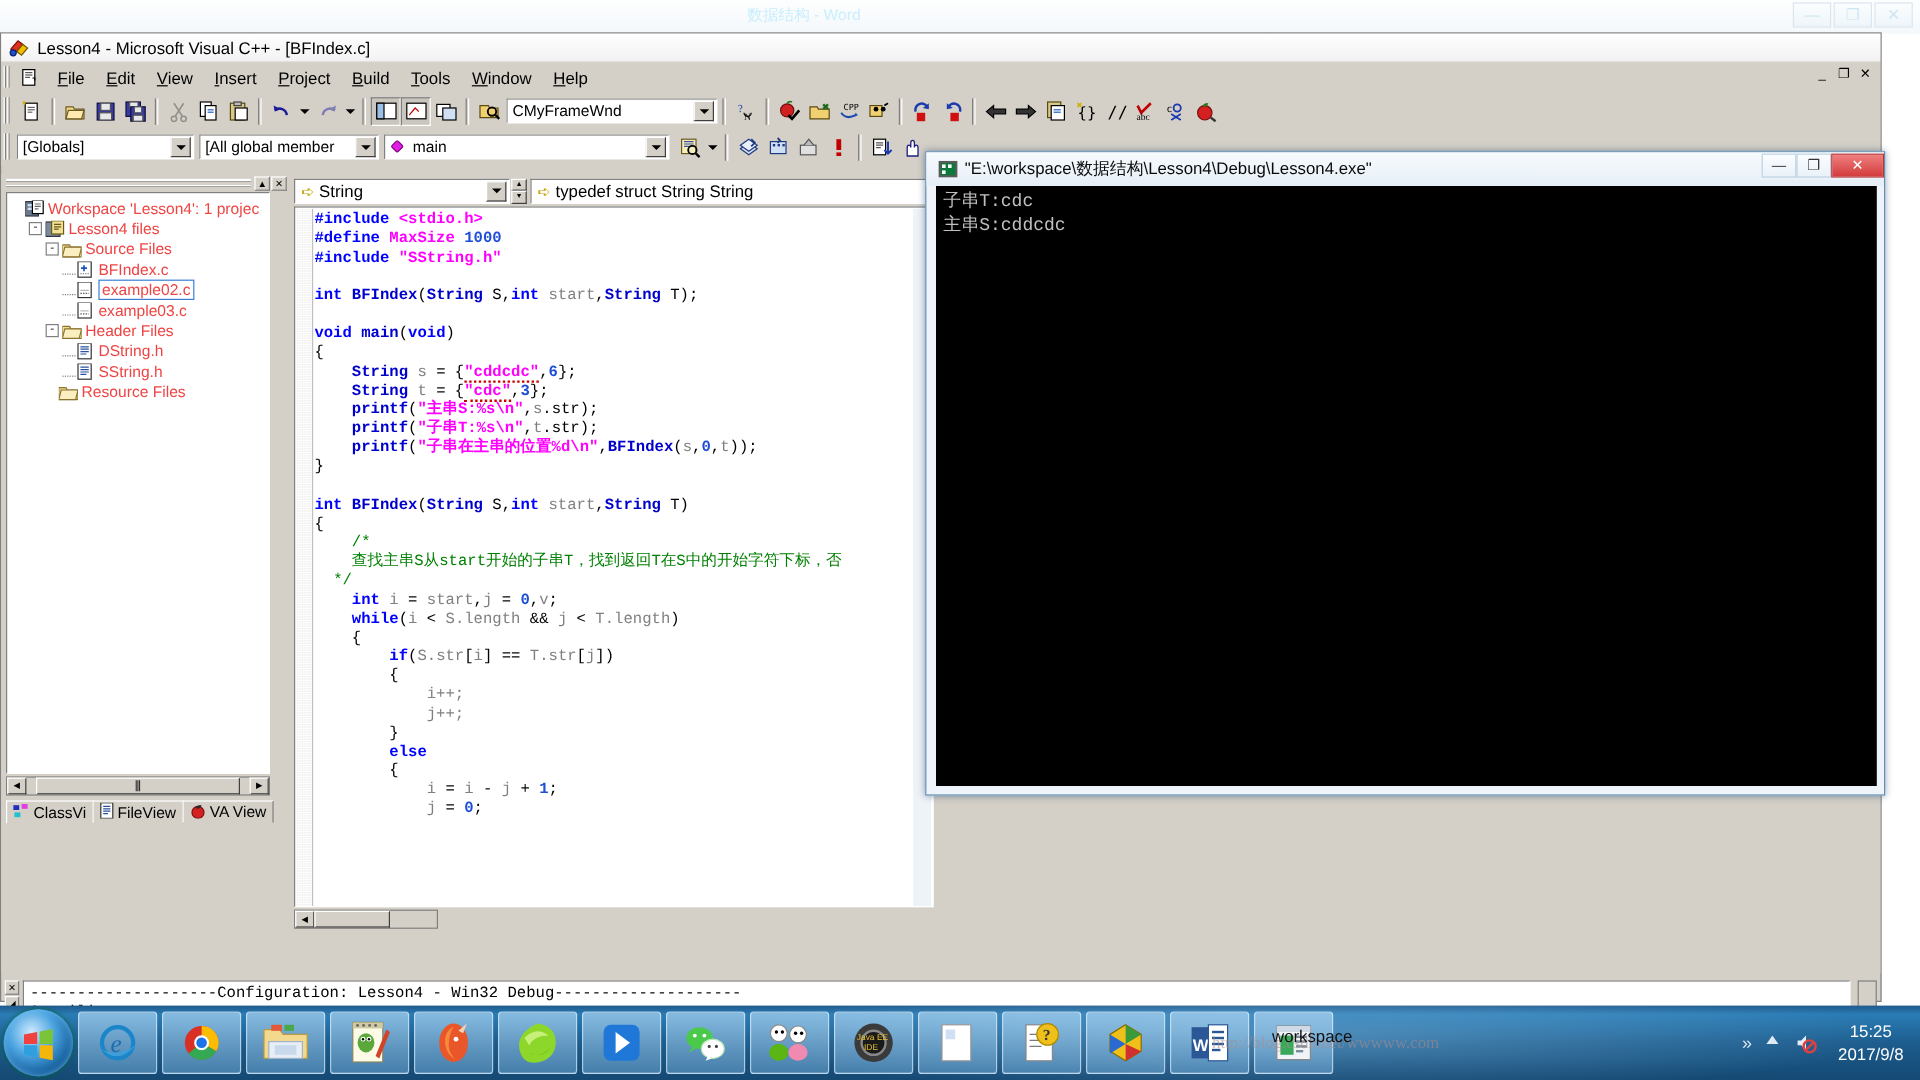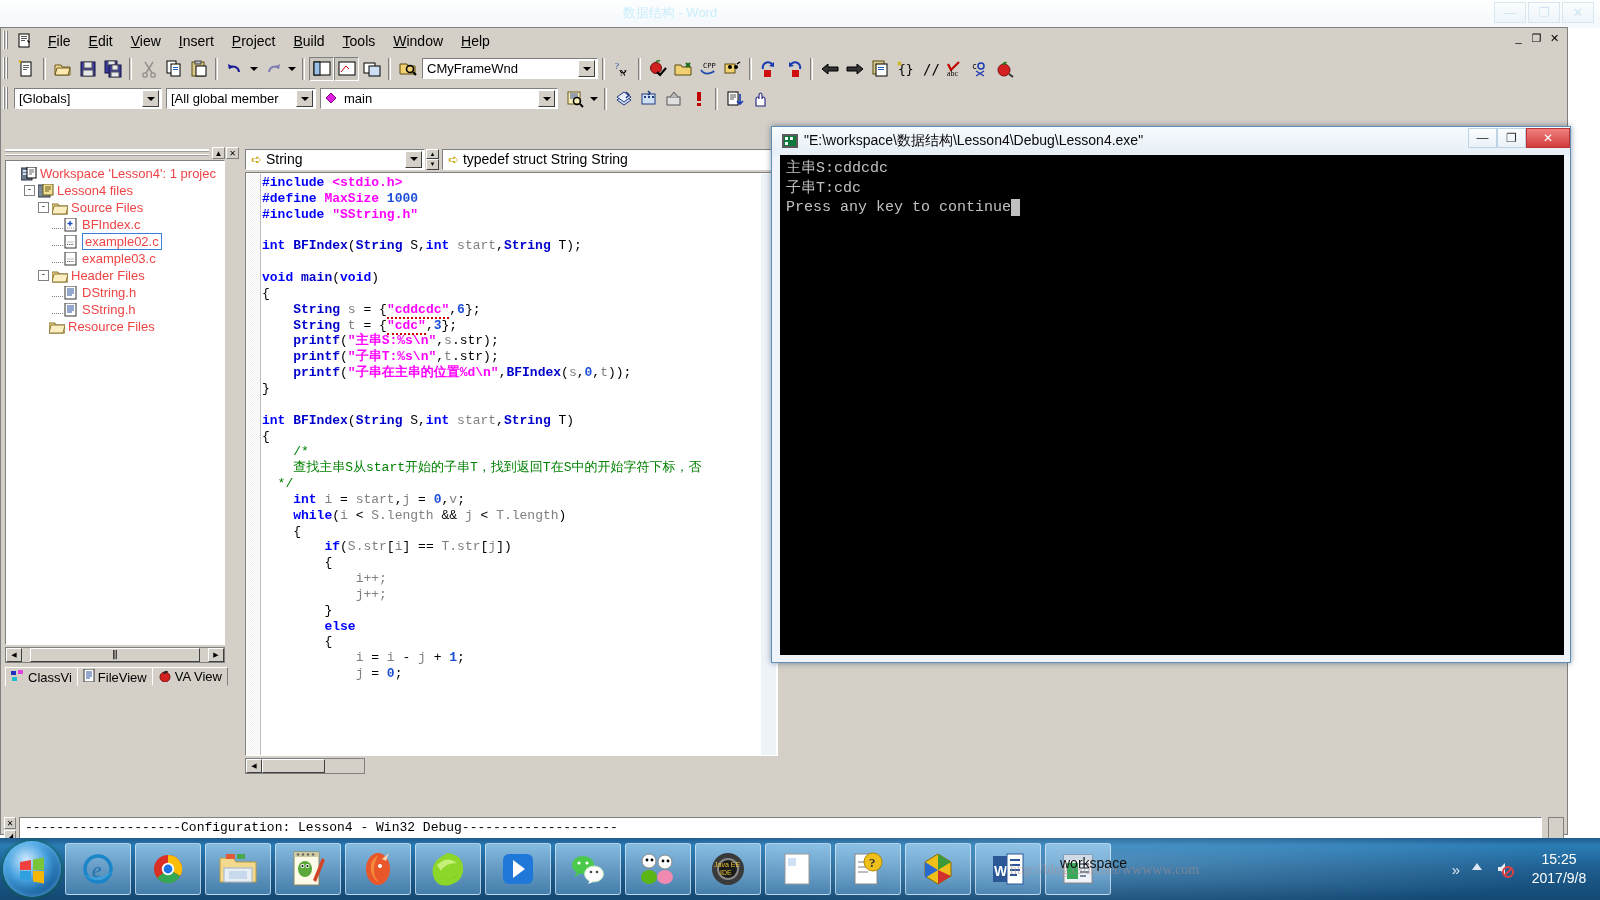--- a/index.html
+++ b/index.html
@@ -295,20 +295,30 @@
   <div id="ghost-title">数据结构 - Word</div>
   <div id="ghost-btns">
     <div class="ghost-btn">—</div>
     <div class="ghost-btn">❐</div>
     <div class="ghost-btn">✕</div>
   </div>
 </div>
 
 <div id="vc-window">
 
+  <div id="vc-titlebar">
+    <div id="vc-app-icon">
+      <svg width="18" height="16" viewBox="0 0 18 16">
+        <path d="M2 9 L8 2 L12 5 L6 12 Z" fill="#e03020" stroke="#7a1008" stroke-width="1"></path>
+        <path d="M7 11 L12 5 L16 8 L11 14 Z" fill="#f0c000" stroke="#7a5a00" stroke-width="1"></path>
+        <circle cx="4" cy="12" r="2.5" fill="#2050d0" stroke="#0a2070" stroke-width="1"></circle>
+      </svg>
+    </div>
+    <div id="vc-title-text">Lesson4 - Microsoft Visual C++ - [BFIndex.c]</div>
+  </div>
 
   <div id="vc-menubar">
     <span class="menu-grip">
         <i></i>
         <i></i>
       </span>
     <div id="doc-icon-btn">
       <svg width="15" height="15" viewBox="0 0 15 15">
         <rect x="2" y="1" width="10" height="13" fill="#fff" stroke="#000"></rect>
         <rect x="4" y="3" width="6" height="1" fill="#555"></rect>
@@ -835,21 +845,21 @@
           <rect x="3" y="8" width="3" height="3" fill="#ffffff"></rect>
         </svg>
     </div>
     <div id="console-title">"E:\workspace\数据结构\Lesson4\Debug\Lesson4.exe"</div>
     <div id="console-btns">
       <div class="cbtn">—</div>
       <div class="cbtn">❐</div>
       <div class="cbtn close">✕</div>
     </div>
   </div>
-  <div id="console-body"><div>主串S:cddcdc</div><div>子串T:cdc</div><div>Press any key to continue<span class="cur"> </span></div></div>
+  <div id="console-body"><div>子串T:cdc</div><div>主串S:cddcdc</div></div>
 </div>
 
 <div id="taskbar">
   <div id="start-orb">
     <svg width="30" height="30" viewBox="0 0 30 30">
       <path d="M3 8 l11 -2 v10 H3 Z" fill="#f04040"></path>
       <path d="M16 5.5 l11 -2 v12.5 H16 Z" fill="#7ac43a"></path>
       <path d="M3 17 h11 v10 l-11 -2 Z" fill="#2f9fe0"></path>
       <path d="M16 17 h11 v12.5 l-11 -2 Z" fill="#f5b60a"></path>
     </svg>

